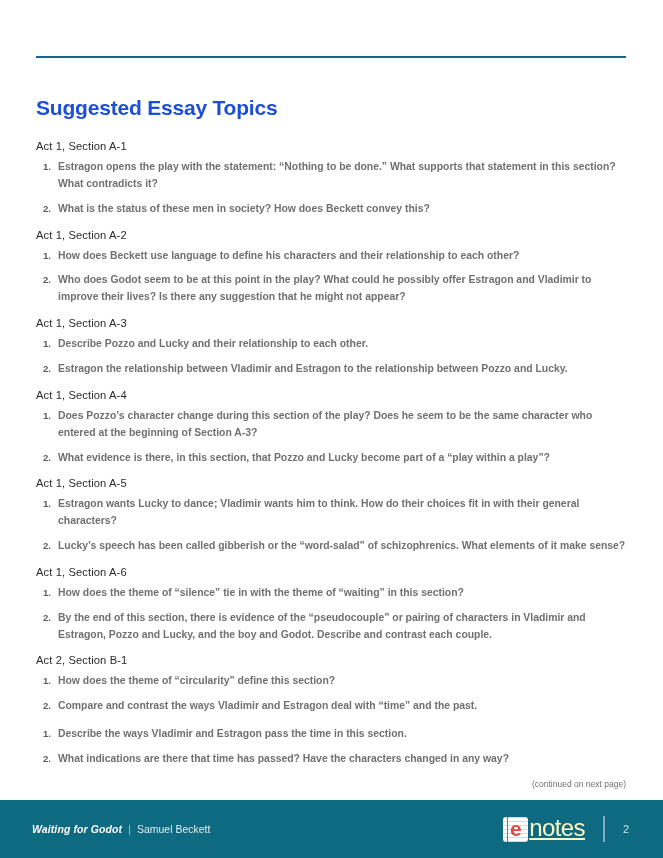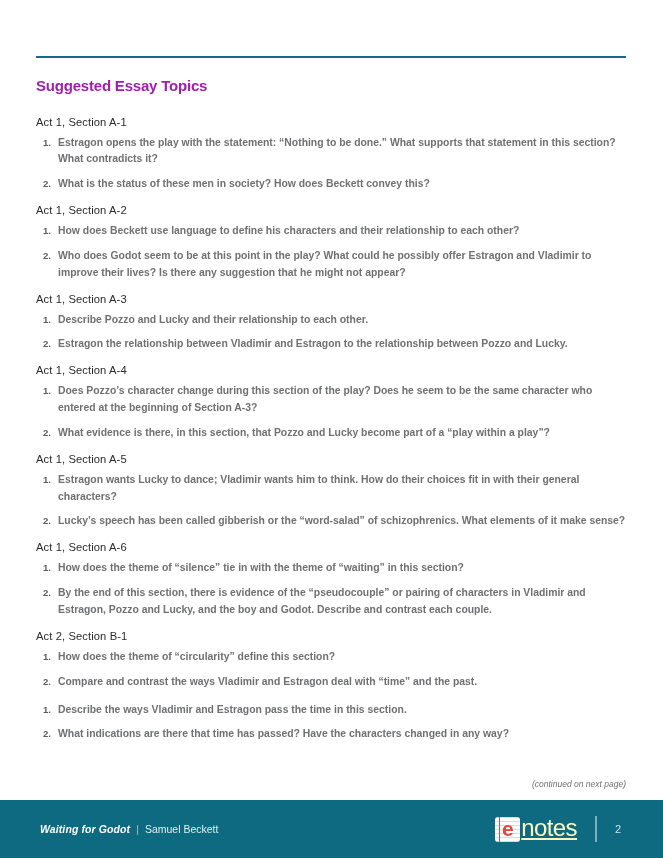--- a/index.html
+++ b/index.html
@@ -25,24 +25,24 @@
     top: 0;
     width: 590px;
   }
   .top-rule {
     margin-top: 56px;
     height: 2px;
     background: #15688d;
     width: 590px;
   }
   .page-title {
-    margin-top: 20px;
-    font-size: 15px;
-    font-weight: bold;
-    color: #a21caf;
+    margin-top: 38px;
+    font-size: 21px;
+    font-weight: bold;
+    color: #1d4ed8;
     letter-spacing: -0.2px;
     line-height: 1.1;
   }
   .sections {
     margin-top: 21px;
   }
   .section {
     margin-bottom: 11px;
   }
   .section-heading {
@@ -80,34 +80,33 @@
     flex: 1 1 auto;
     font-weight: bold;
   }
   .continued {
     position: absolute;
     left: 36px;
     top: 779px;
     width: 590px;
     text-align: right;
     font-size: 8.5px;
-    font-style: italic;
     color: #6f7072;
   }
   .footer-bar {
     position: absolute;
     left: 0;
     right: 0;
     top: 800px;
     bottom: 0;
     background: #0d6a81;
     display: flex;
     align-items: center;
     justify-content: space-between;
-    padding: 0 40px;
+    padding: 0 32px;
     box-sizing: border-box;
   }
   .footer-left {
     display: flex;
     align-items: baseline;
     font-size: 10.5px;
     white-space: nowrap;
   }
   .footer-work {
     font-weight: bold;

